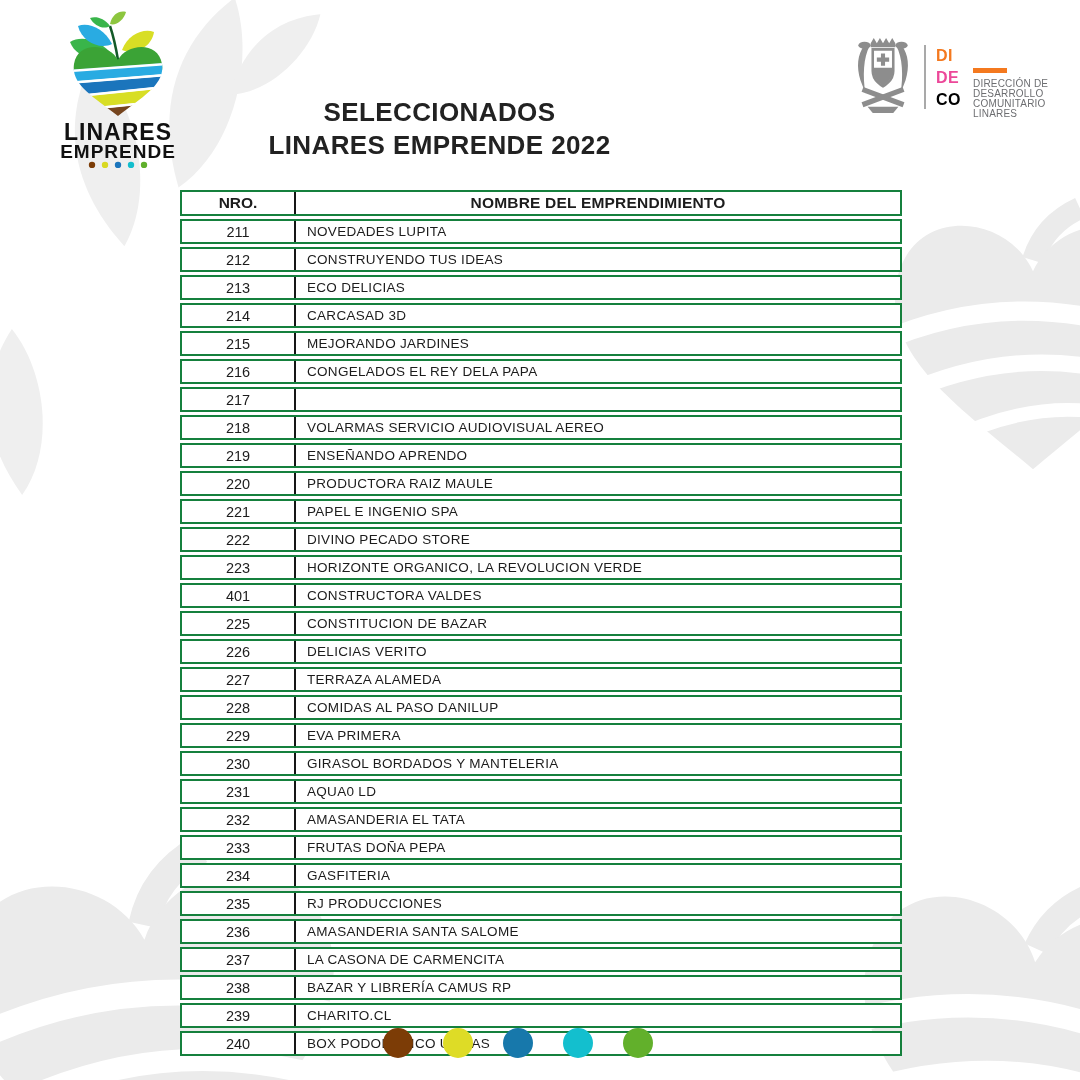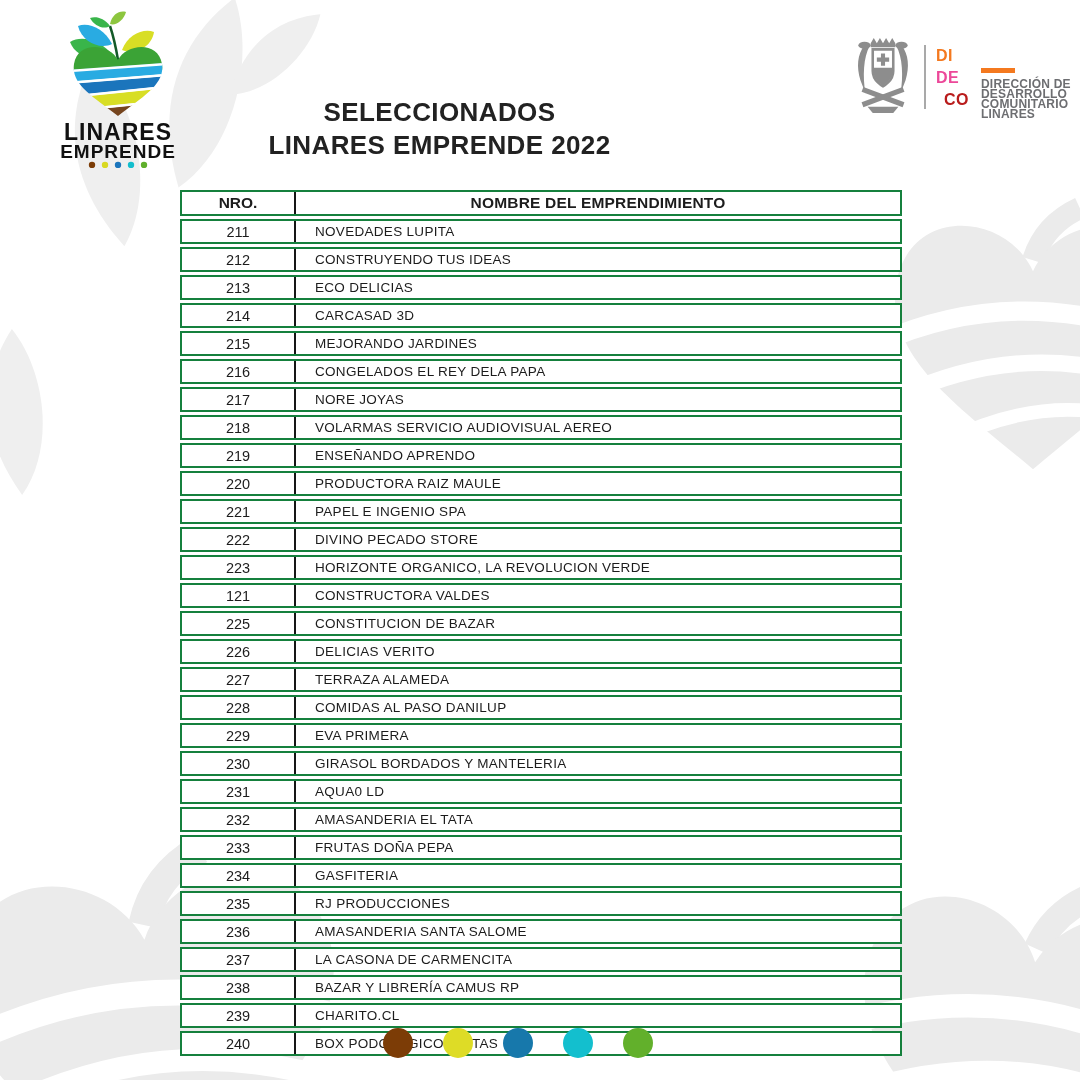--- a/index.html
+++ b/index.html
@@ -16,36 +16,36 @@
   }
 
   
   .crest{position:absolute;left:850px;top:36px;}
   .vdivider{position:absolute;left:924px;top:45px;width:2px;height:64px;background:#a9a9a9;}
   .dideco{position:absolute;left:936px;top:45px;display:flex;}
   .di-letters{display:flex;flex-direction:column;}
   .dl{font-size:16px;font-weight:800;line-height:22px;letter-spacing:.5px;}
   .di-right{margin-left:12px;padding-top:23px;}
   .di-dash{width:34px;height:5px;margin-bottom:6px;}
-  .di-desc{font-size:12px;line-height:10px;color:#6d6e71;letter-spacing:.2px;font-weight:700;}
+  .di-desc{font-size:10px;line-height:10px;color:#6d6e71;letter-spacing:.2px;font-weight:400;}
 
   
   .table{position:absolute;left:180px;top:190px;width:722px;}
   .trow{
     display:flex;border:2px solid #15803d;height:21px;margin-bottom:3px;
     box-sizing:content-box;background:#ffffff;
   }
   .trow.thead{height:22px;font-weight:700;}
   .c-nro{
     width:112px;border-right:2px solid #161616;display:flex;align-items:center;
     justify-content:center;font-size:14.5px;color:#1c1c1c;flex:none;
   }
   .thead .c-nro{font-size:15.5px;}
   .c-nom{
-    flex:1;display:flex;align-items:center;padding-left:19px;font-size:13.5px;
+    flex:1;display:flex;align-items:center;padding-left:11px;font-size:13.5px;
     color:#1c1c1c;letter-spacing:.3px;white-space:nowrap;overflow:hidden;
   }
   .thead .c-nom{justify-content:center;padding-left:0;font-size:15.5px;letter-spacing:.2px;}
 
   
   .footer-dots{position:absolute;left:383px;top:1028px;display:flex;gap:30px;}
   .fdot{width:30px;height:30px;border-radius:50%;}
 
   .brand-logo{position:absolute;left:30px;top:8px;}
 </style>
@@ -148,21 +148,21 @@
   </g>
   <path class="crest-fill" d="M17 69 H47 L42 75 H22 Z" fill="#8d8d8d"></path>
 </svg>
 
 <div class="vdivider"></div>
 
 <div class="dideco">
   <div class="di-letters">
         <div class="dl" style="color: rgb(244, 121, 31);">DI</div>
         <div class="dl" style="color: #ec4899;">DE</div>
-        <div class="dl" style="color: #b91c1c; margin-left: 8px;">CO</div>
+        <div class="dl" style="color: #000000;">CO</div>
       </div>
   <div class="di-right">
     <div class="di-dash" style="background: rgb(244, 121, 31);"></div>
     <div class="di-desc">
           <div>DIRECCIÓN DE</div>
           <div>DESARROLLO</div>
           <div>COMUNITARIO</div>
           <div>LINARES</div>
         </div>
   </div>
@@ -193,21 +193,20 @@
         <div class="trow">
           <div class="c-nro">215</div>
           <div class="c-nom">MEJORANDO JARDINES</div>
         </div>
         <div class="trow">
           <div class="c-nro">216</div>
           <div class="c-nom">CONGELADOS EL REY DELA PAPA</div>
         </div>
         <div class="trow">
           <div class="c-nro">217</div>
-          <div class="c-nom">NORE JOYAS</div>
         </div>
         <div class="trow">
           <div class="c-nro">218</div>
           <div class="c-nom">VOLARMAS SERVICIO AUDIOVISUAL AEREO</div>
         </div>
         <div class="trow">
           <div class="c-nro">219</div>
           <div class="c-nom">ENSEÑANDO APRENDO</div>
         </div>
         <div class="trow">
@@ -220,21 +219,21 @@
         </div>
         <div class="trow">
           <div class="c-nro">222</div>
           <div class="c-nom">DIVINO PECADO STORE</div>
         </div>
         <div class="trow">
           <div class="c-nro">223</div>
           <div class="c-nom">HORIZONTE ORGANICO, LA REVOLUCION VERDE</div>
         </div>
         <div class="trow">
-          <div class="c-nro">121</div>
+          <div class="c-nro">401</div>
           <div class="c-nom">CONSTRUCTORA VALDES</div>
         </div>
         <div class="trow">
           <div class="c-nro">225</div>
           <div class="c-nom">CONSTITUCION DE BAZAR</div>
         </div>
         <div class="trow">
           <div class="c-nro">226</div>
           <div class="c-nom">DELICIAS VERITO</div>
         </div>

